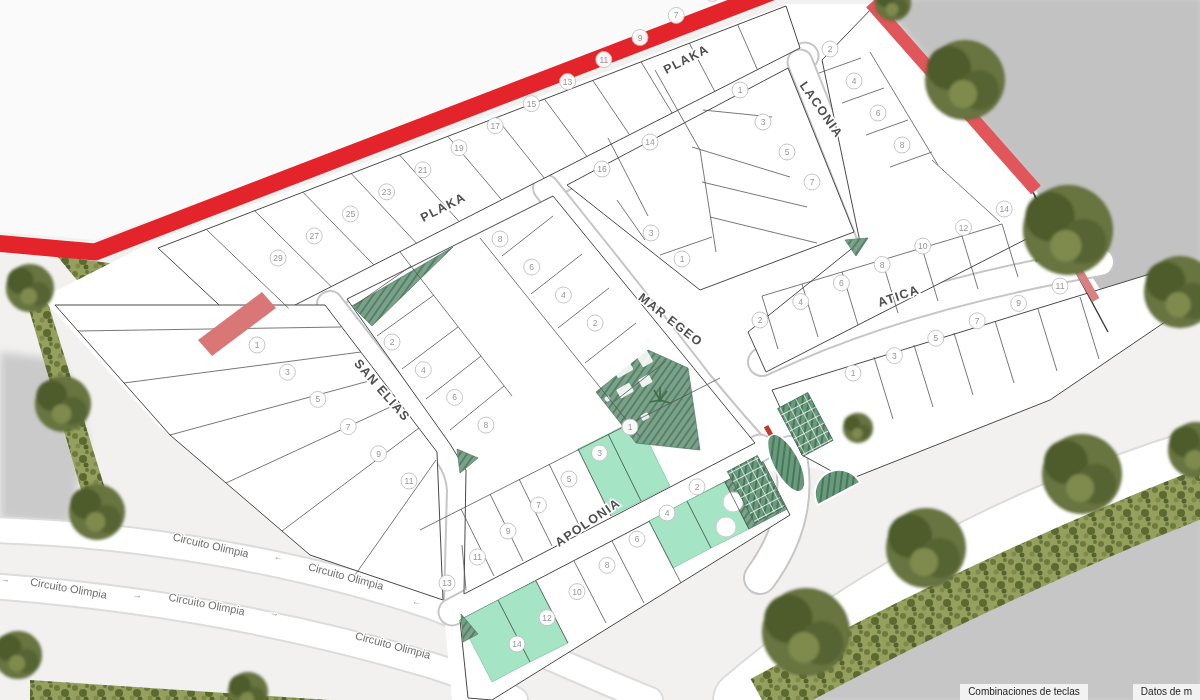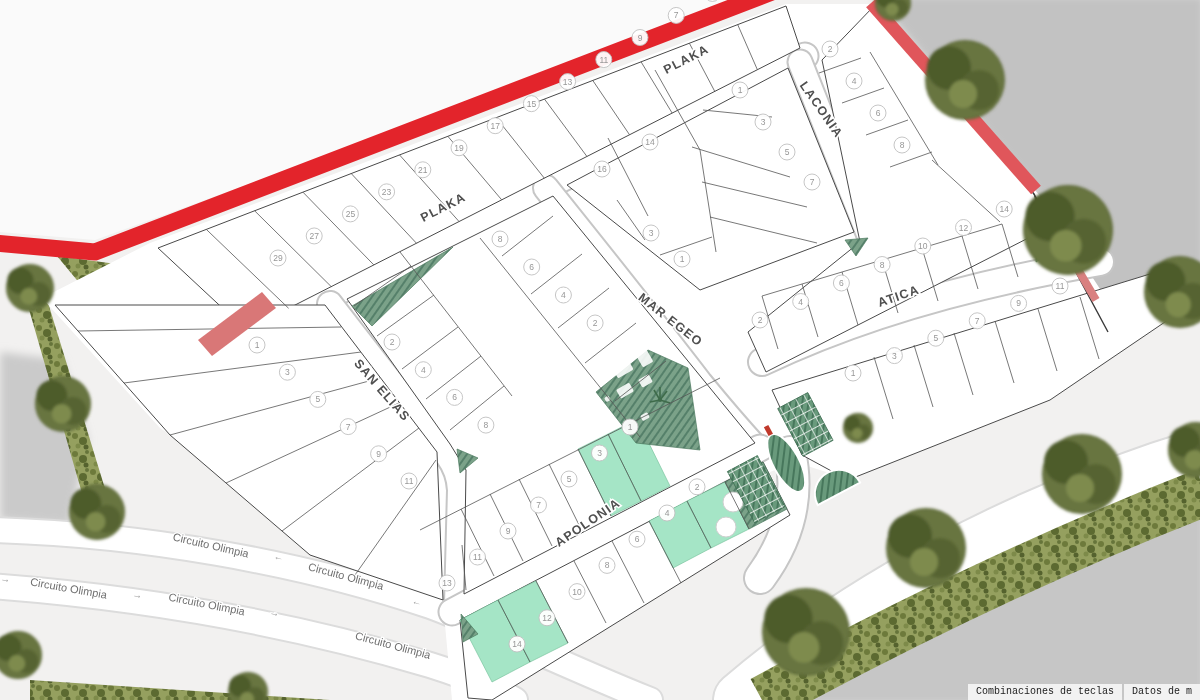--- a/index.html
+++ b/index.html
@@ -1,20 +1,20 @@
 <!DOCTYPE html>
 <html><head>
 <meta charset="utf-8">
 <style>
   html,body{margin:0;padding:0;background:#ddd;font-family:"Liberation Sans","DejaVu Sans",sans-serif;}
   .stage{position:relative;width:1200px;height:700px;overflow:hidden;background:#f2f1f0;}
   svg{position:absolute;left:0;top:0;}
   .footer-bar{position:absolute;bottom:0;right:0;height:16px;display:flex;gap:2px;z-index:5;}
   .footer-btn{background:rgba(245,245,245,.92);color:#222;font-size:10px;line-height:16px;
-    padding:0 8px;white-space:nowrap;font-family:Liberation Mono, monospace;}
+    padding:0 8px;white-space:nowrap;font-family:Liberation Sans, sans-serif;margin-left:43px;}
 </style>
 </head>
 <body>
 
 <div class="stage">
   <svg id="plan" width="1200" height="700" viewBox="0 0 1200 700">
       <defs>
         <filter id="soft" x="-30%" y="-30%" width="160%" height="160%">
           <feGaussianBlur stdDeviation="4"></feGaussianBlur>
         </filter>

